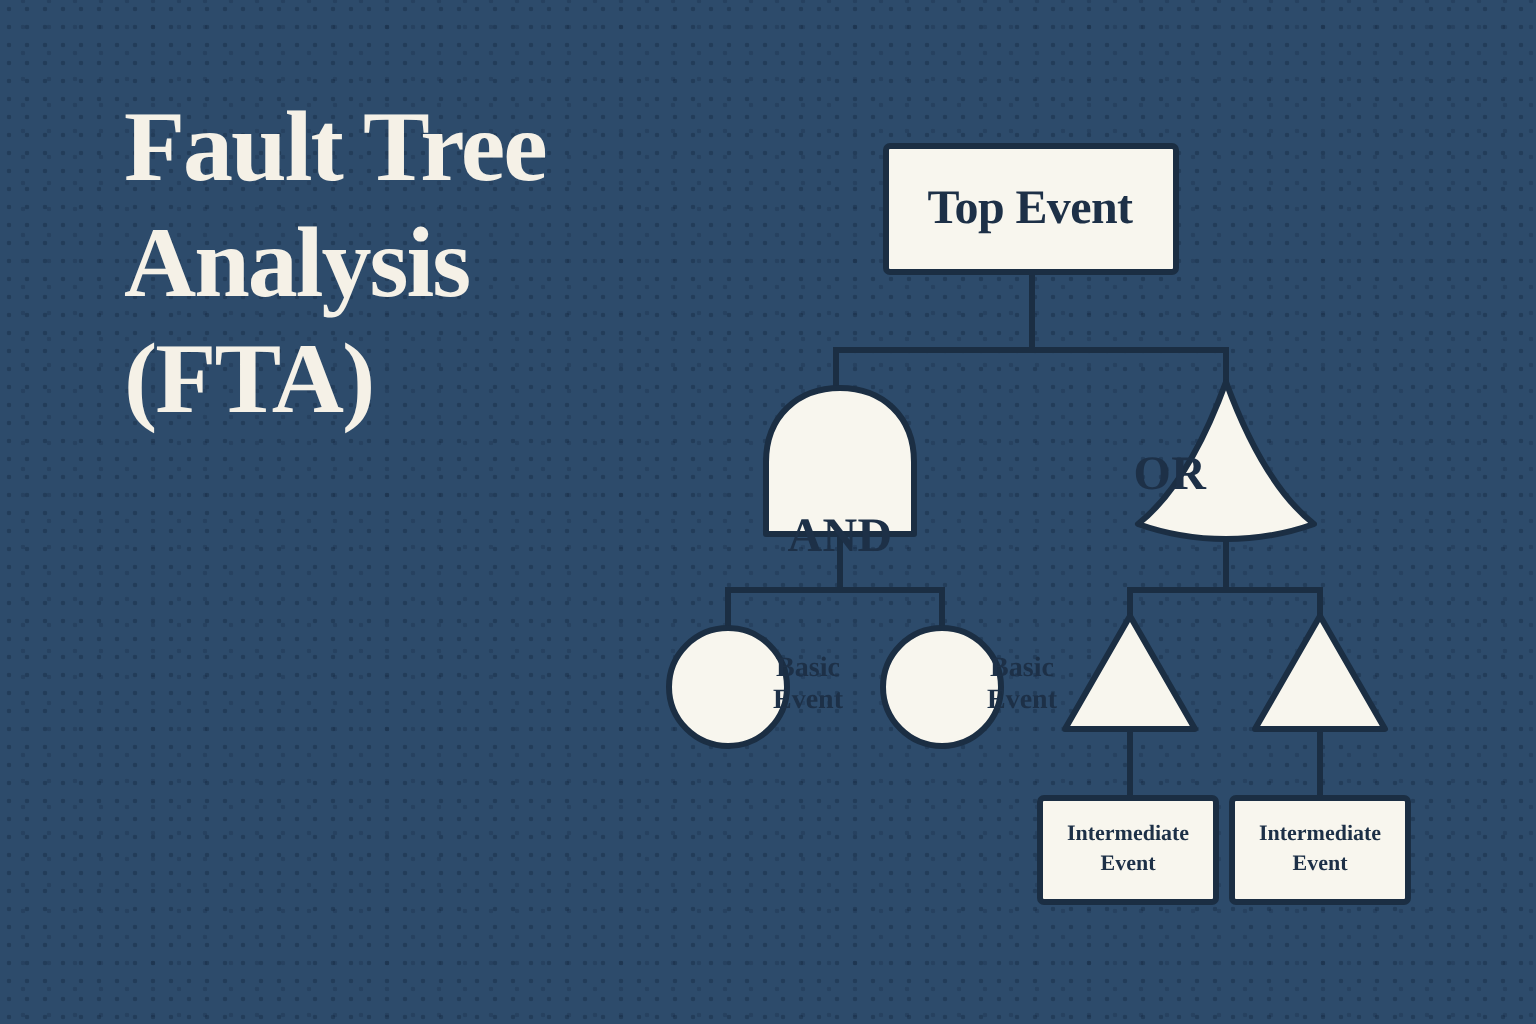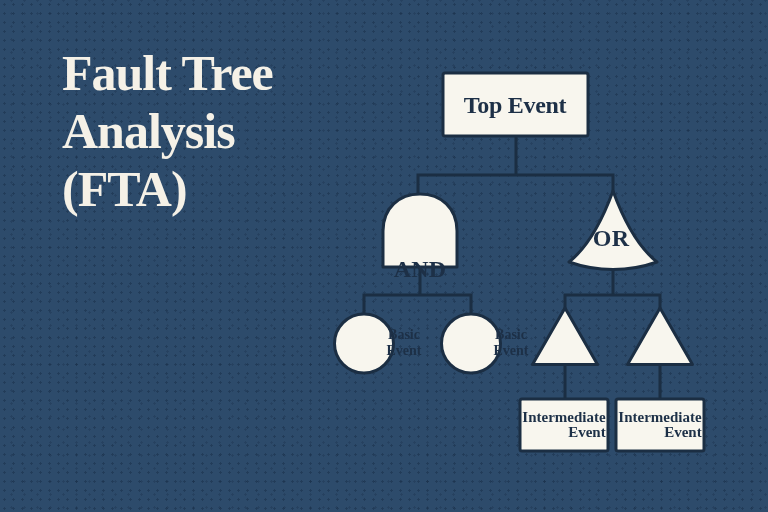--- a/index.html
+++ b/index.html
@@ -57,21 +57,21 @@
     position: absolute;
     transform: translate(-50%, -50%);
     color: var(--shape-text, #1d3047);
     text-align: center;
     white-space: pre-line;
     font-weight: 700;
   }
   .label-top   { font-size: 24px; letter-spacing: -0.3px; }
   .label-gate  { font-size: 24px; letter-spacing: 0.2px; }
   .label-basic { font-size: 14px; line-height: 16px; margin-left: 40px; }
-  .label-inter { font-size: 15px; line-height: 15px; text-align: right; }
+  .label-inter { font-size: 11px; line-height: 15px; }
 </style>
 </head>
 <body>
 
 <div class="canvas">
 
   <h1 class="title">Fault Tree
 Analysis
 (FTA)</h1>
 
@@ -94,21 +94,21 @@
     <path class="shape" d="M565,308 L597.5,364.5 H532.5 Z"></path>
     <path class="shape" d="M660,308 L692.5,364.5 H627.5 Z"></path>
     <rect class="shape" x="520" y="399" width="88" height="52" rx="2"></rect>
     <rect class="shape" x="616" y="399" width="88" height="52" rx="2"></rect>
   </svg>
 
   <div class="label label-top" style="left:515px; top:105px;">Top Event</div>
 
   <div class="label label-gate" style="left:420px; top:237px;margin-top:32px;">AND</div>
 
-  <div class="label label-gate" style="left:611px; top:238px;">OR</div>
+  <div class="label label-gate" style="left:585px; top:238px;">OR</div>
 
   <div class="label label-basic" style="left:364px; top:343px;">Basic
 Event</div>
 
   <div class="label label-basic" style="left:471px; top:343px;">Basic
 Event</div>
 
   <div class="label label-inter" style="left:564px; top:425px;">Intermediate
 Event</div>
 

